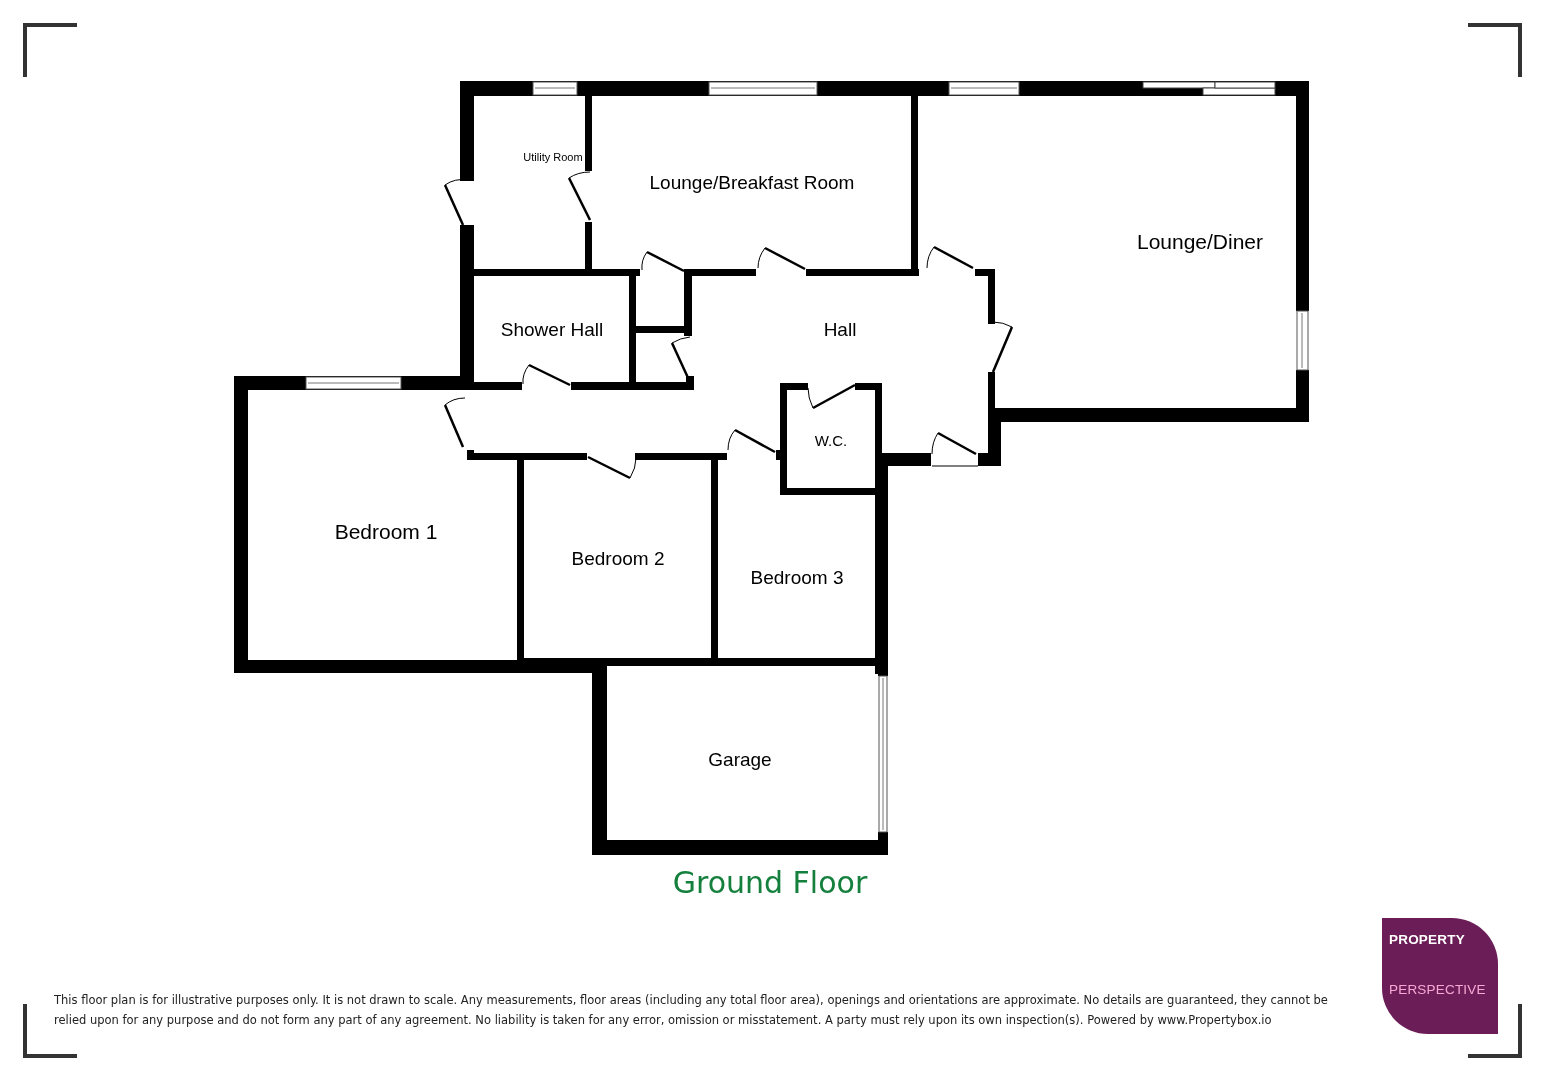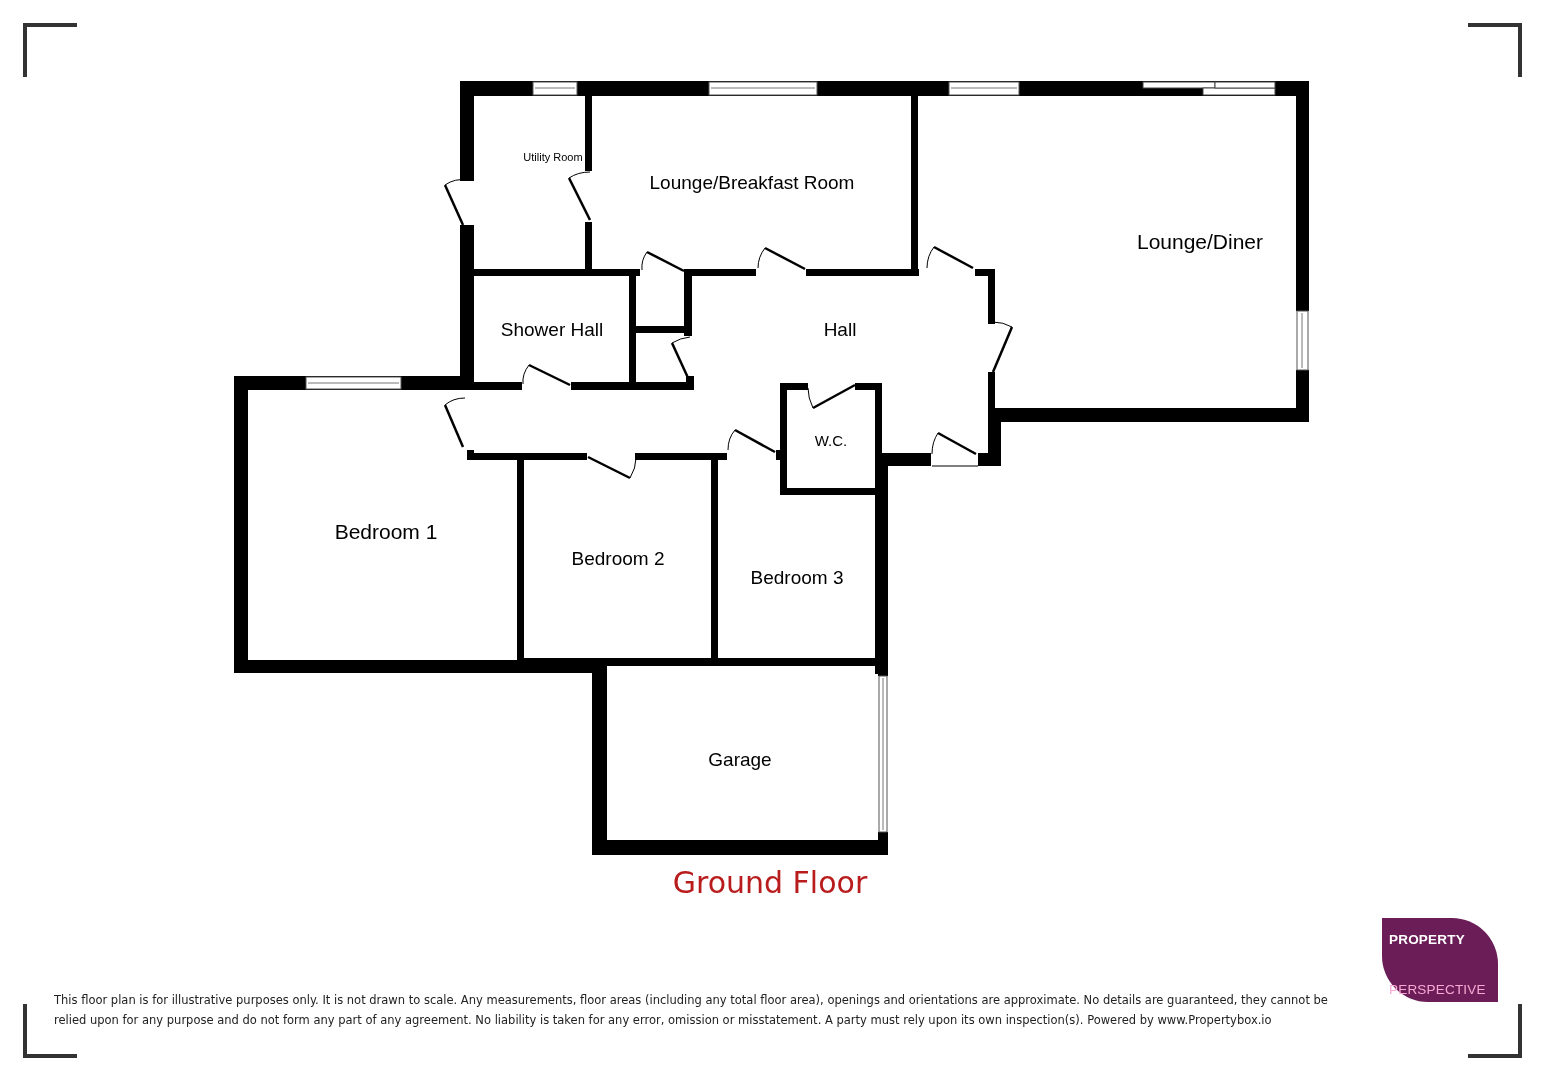--- a/index.html
+++ b/index.html
@@ -4,23 +4,23 @@
 <style>
   html, body { margin:0; padding:0; background:#ffffff; }
   body { width:1544px; height:1080px; position:relative; overflow:hidden; font-family:"Liberation Sans", sans-serif; }
   .corner { position:absolute; width:50px; height:50px; border-color:#333333; border-style:solid; border-width:0; }
   .corner.tl { left:23px; top:23px; border-left-width:4px; border-top-width:4px; }
   .corner.tr { right:22px; top:23px; border-right-width:4px; border-top-width:4px; }
   .corner.bl { left:23px; bottom:22px; border-left-width:4px; border-bottom-width:4px; }
   .corner.br { right:22px; bottom:22px; border-right-width:4px; border-bottom-width:4px; }
   svg.plan { position:absolute; left:0; top:0; }
   .room-label { position:absolute; transform:translate(-50%,-50%); white-space:nowrap; color:#000; font-family:"Liberation Sans", sans-serif; }
-  .floor-title { position:absolute; left:770px; top:882px; transform:translate(-50%,-50%); font-family:"DejaVu Sans", sans-serif; font-size:30px; color:#b91c1c; white-space:nowrap; }
+  .floor-title { position:absolute; left:770px; top:882px; transform:translate(-50%,-50%); font-family:"DejaVu Sans", sans-serif; font-size:30px; color:#15803d; white-space:nowrap; }
   .disclaimer { position:absolute; left:54px; top:990px; width:1290px; font-family:"DejaVu Sans", sans-serif; font-size:11.5px; line-height:20px; color:#222; }
-  .logo { position:absolute; left:1382px; top:918px; width:116px; height:84px; background:#6b1d57; border-radius:46px 46px 0 46px; border-top-left-radius:0; }
+  .logo { position:absolute; left:1382px; top:918px; width:116px; height:116px; background:#6b1d57; border-radius:46px 46px 0 46px; border-top-left-radius:0; }
   .logo { border-radius:0 46px 0 46px; }
   .logo .l1 { position:absolute; left:7px; top:14px; color:#fff; font-family:"Liberation Sans", sans-serif; font-size:13.5px; font-weight:bold; letter-spacing:0.2px; }
   .logo .l2 { position:absolute; left:7px; top:44px; color:#f9a8d4; font-family:"Liberation Sans", sans-serif; font-size:13.5px; letter-spacing:0.2px;margin-top:20px; }
 </style>
 </head>
 <body>
 
 <div class="corner tl"></div>
 <div class="corner tr"></div>
 <div class="corner bl"></div>

